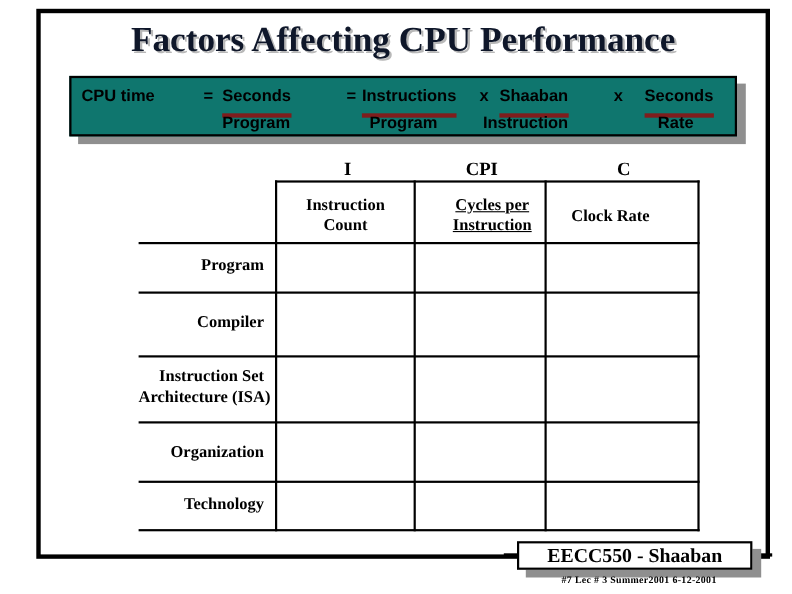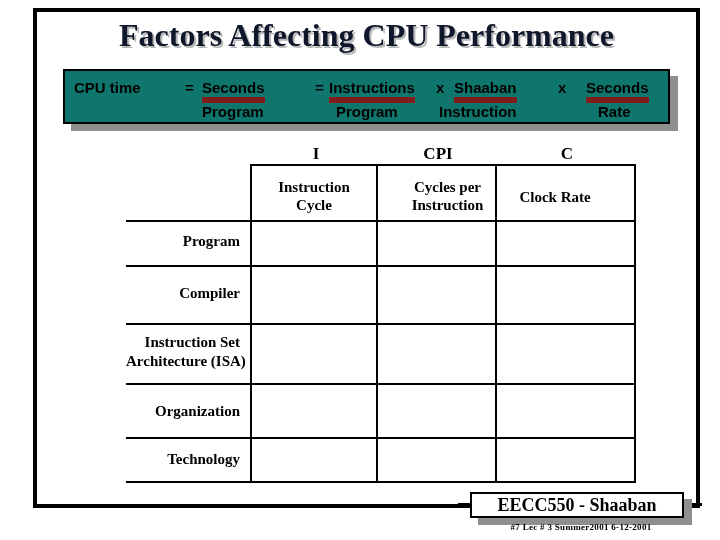--- a/index.html
+++ b/index.html
@@ -66,22 +66,22 @@
     font-size: 15px;
     color: #000000;
   }
   .frm {
     position: absolute;
     white-space: nowrap;
   }
   .frm-num {
     position: absolute;
     white-space: nowrap;
-    border-bottom: 6px solid #7f1d1d;
-    padding-bottom: 1px;
+    border-bottom: 4px solid #7f1d1d;
+    padding-bottom: 7px;
   }
   .frm-den {
     position: absolute;
     white-space: nowrap;
   }
   .frm-op {
     position: absolute;
     white-space: nowrap;
   }
 
@@ -239,24 +239,24 @@
   <div class="hline" style="left:124px; top:0px;   width:386px;"></div>
   <div class="hline" style="left:0px;   top:56px;  width:510px;"></div>
   <div class="hline" style="left:0px;   top:101px; width:510px;"></div>
   <div class="hline" style="left:0px;   top:159px; width:510px;"></div>
   <div class="hline" style="left:0px;   top:219px; width:510px;"></div>
   <div class="hline" style="left:0px;   top:273px; width:510px;"></div>
   <div class="hline" style="left:0px;   top:317px; width:510px;"></div>
 
   <div class="hdr" style="left:126px; top:14px; width:124px;">
     <div>Instruction</div>
-    <div>Cycle</div>
-  </div>
-
-  <div class="hdr" style="left:252px; top:14px; width:139px;">
+    <div>Count</div>
+  </div>
+
+  <div class="hdr" style="left:252px; top:14px; width:139px;text-decoration:underline;">
     <div>Cycles per</div>
     <div>Instruction</div>
   </div>
 
   <div class="hdr" style="left:371px; top:24px; width:116px;">
     <div>Clock Rate</div>
   </div>
 
   <div class="rowlabel" style="left:0px; top:68px; width:114px;">
     <div>Program</div>

